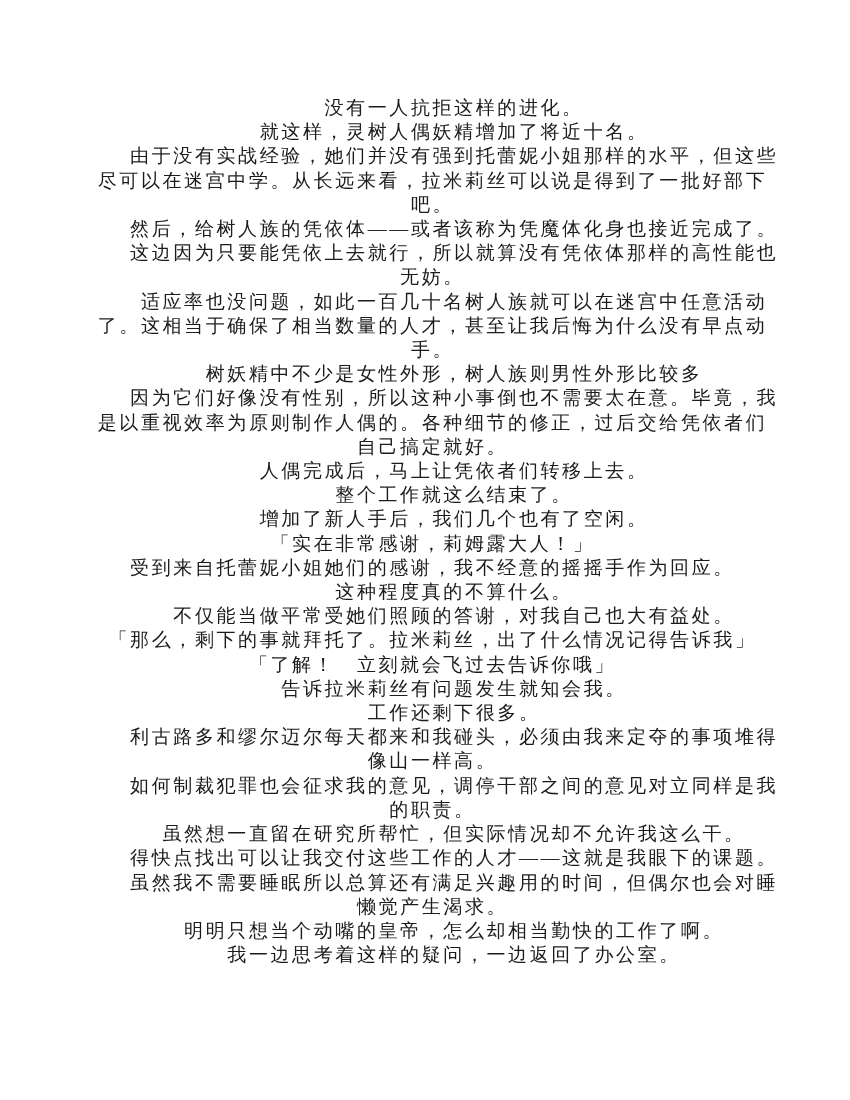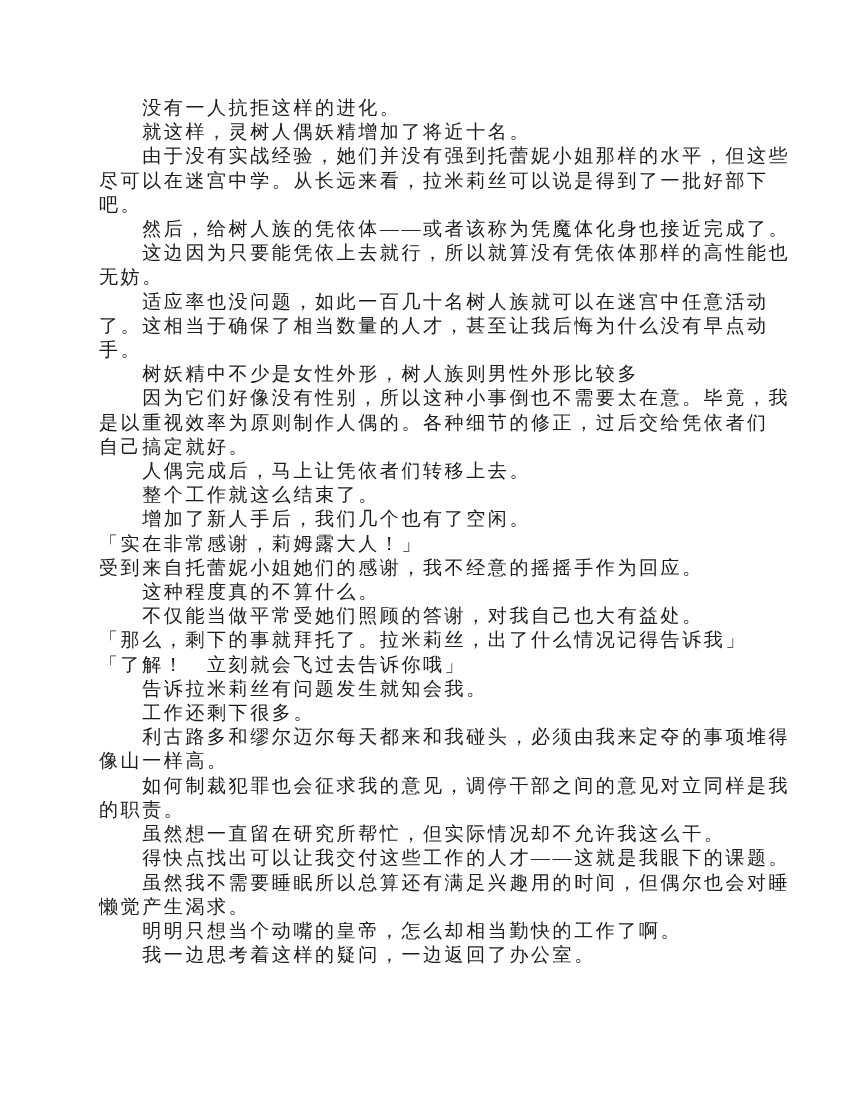--- a/index.html
+++ b/index.html
@@ -23,22 +23,21 @@
     left: 80px;
     top: 96px;
     width: 705px;
     font-family: "Liberation Serif", "DejaVu Serif", serif;
     font-size: 19px;
     line-height: 24.2px;
     letter-spacing: 2.6px;
     color: #1b1b1b;
     white-space: pre;
     font-weight: 400;
-    text-align: left;
-    margin-left: 19px;
+    text-align: center;
   }
 </style>
 </head>
 <body>
 
 <main class="page">
   <div class="page-text">　　没有一人抗拒这样的进化。
 　　就这样，灵树人偶妖精增加了将近十名。
 　　由于没有实战经验，她们并没有强到托蕾妮小姐那样的水平，但这些
 尽可以在迷宫中学。从长远来看，拉米莉丝可以说是得到了一批好部下

